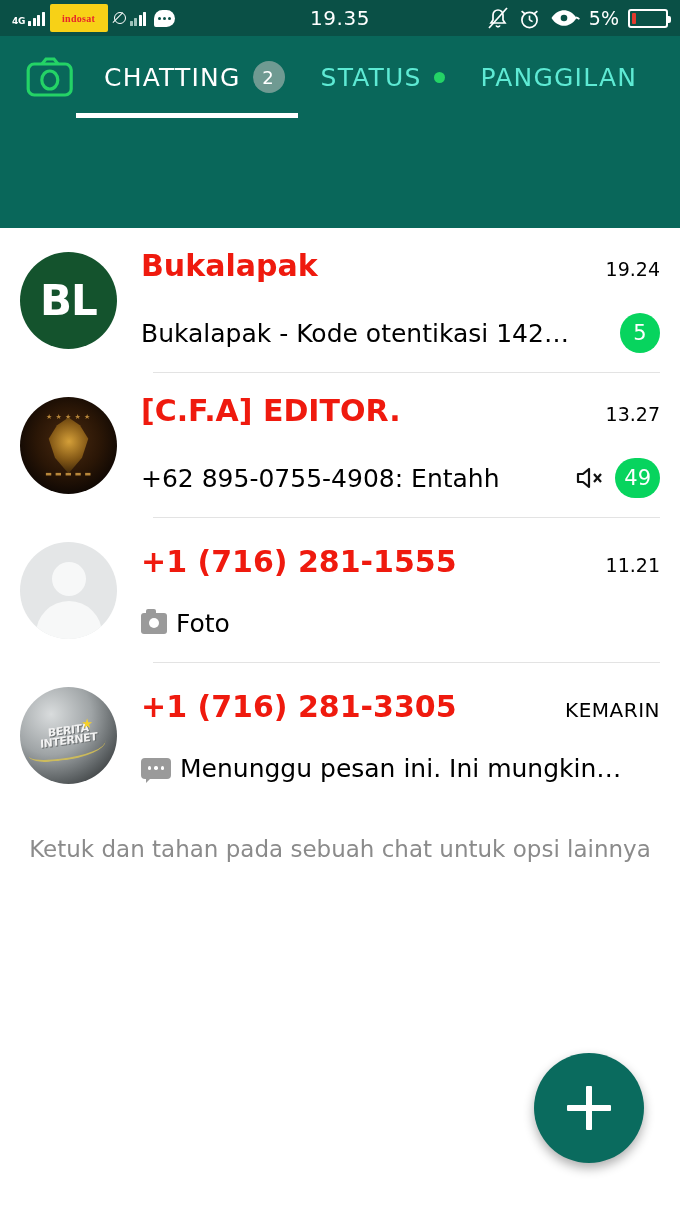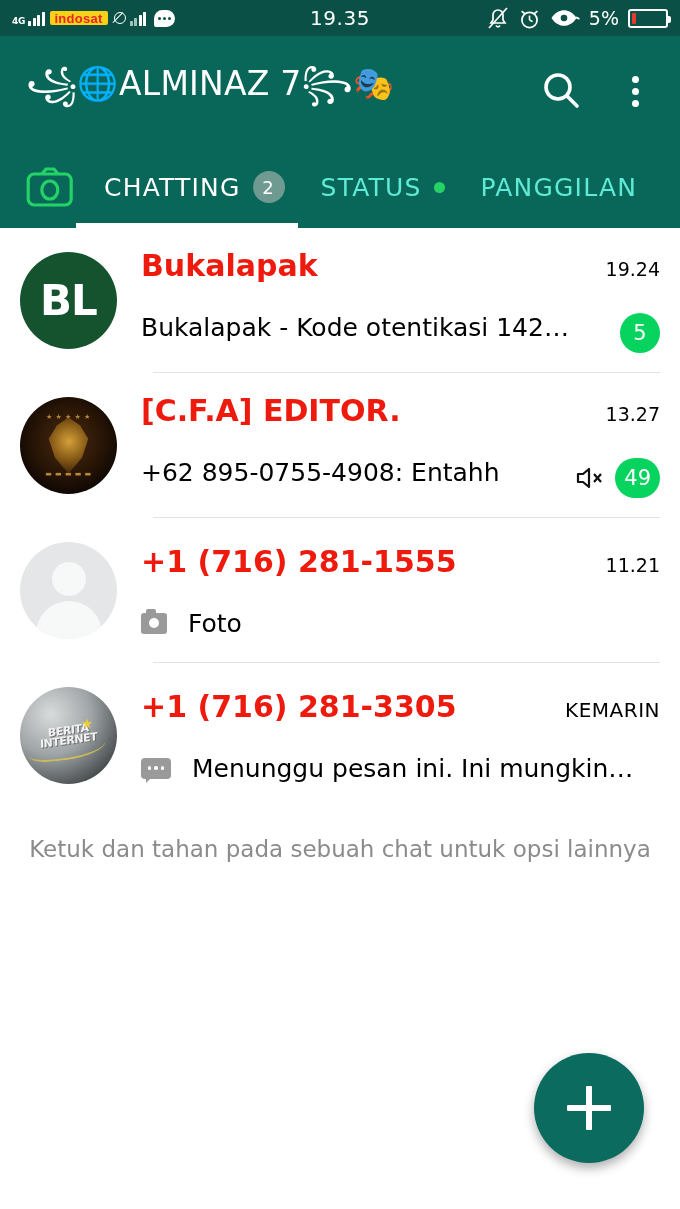--- a/index.html
+++ b/index.html
@@ -51,27 +51,27 @@
   .bars i:nth-child(3) { height: 11px; }
   .bars i:nth-child(4) { height: 14px; }
   .bars.dim i { background: #9fc3bc; }
   .bars.dim i:nth-child(3), .bars.dim i:nth-child(4) { background: #ffffff; }
   .net4g {
     font-size: 9px; line-height: 9px; font-weight: bold;
     margin-right: 1px; letter-spacing: -.3px;
   }
   .sig-wrap { display: flex; align-items: flex-end; gap: 2px; }
   .carrier {
-    height: 14px; min-width: 58px; border-radius: 2px;
+    height: 28px; min-width: 58px; border-radius: 2px;
     background: #f7d117;
     color: #e8232a;
-    font-size: 13px; font-weight: bold; letter-spacing: .3px;
+    font-size: 10px; font-weight: bold; letter-spacing: .3px;
     display: flex; align-items: center; justify-content: center;
     padding: 0 3px;
-    font-family: Liberation Sans, sans-serif;
+    font-family: Liberation Serif, serif;
   }
   .chat-dot-icon {
     width: 21px; height: 17px; background: #ffffff;
     border-radius: 9px 9px 9px 2px;
     position: relative; margin-left: 3px;
     display: flex; align-items: center; justify-content: center; gap: 2px;
   }
   .chat-dot-icon span {
     width: 3px; height: 3px; border-radius: 50%; background: #0a5046;
   }
@@ -243,23 +243,22 @@
   }
   .chat-time {
     font-size: 19px;
     color: #000000;
     margin-left: 14px;
     white-space: nowrap;
     font-family: "DejaVu Sans", sans-serif;
   }
   .chat-time.yesterday { font-size: 20px; letter-spacing: .5px; }
   .chat-line2 {
-    display: flex; 
+    display: flex; align-items: center;
     margin-top: 30px;
-    gap: 12px;
   }
   .chat-msg {
     font-size: 25px;
     color: #000000;
     white-space: nowrap; overflow: hidden; text-overflow: ellipsis;
     flex: 1;
     font-family: "DejaVu Sans", sans-serif;
   }
   .msg-pre-icon { display: inline-flex; align-items: center; margin-right: 9px; flex: 0 0 auto; }
   .camera-glyph {
@@ -378,38 +377,20 @@
         <path d="M26 8.4c1.6.4 2.6 1 3.4 1.8" fill="none" stroke="#ffffff" stroke-width="1.6"></path>
       </svg>
       <span class="battery-pct">5%</span>
       <span class="battery">
           <i></i>
         </span>
     </div>
   </div>
 
   <div class="appbar">
-    <div class="appbar-top">
-      <div class="app-title">꧁🌐ALMINAZ 7꧂🎭</div>
-      <div class="appbar-actions">
-        <div class="icon-btn">
-          <svg width="44" height="44" viewBox="0 0 44 44">
-            <circle cx="19" cy="18" r="12" fill="none" stroke="#ffffff" stroke-width="3.6"></circle>
-            <line x1="28" y1="27" x2="38" y2="37" stroke="#ffffff" stroke-width="3.6" stroke-linecap="round"></line>
-          </svg>
-        </div>
-        <div class="icon-btn">
-          <div class="kebab">
-              <span></span>
-              <span></span>
-              <span></span>
-            </div>
-        </div>
-      </div>
-    </div>
 
     <div class="tabs">
       <div class="tab-camera">
         <svg width="48" height="42" viewBox="0 0 48 42">
           <rect x="2.2" y="8" width="43" height="31" rx="6" fill="none" stroke="#24d366" stroke-width="3.2"></rect>
           <path d="M16 8l4-5h8l4 5" fill="none" stroke="#24d366" stroke-width="3.2"></path>
           <ellipse cx="23.8" cy="24" rx="8" ry="9" fill="none" stroke="#24d366" stroke-width="3.2"></ellipse>
         </svg>
       </div>
 

